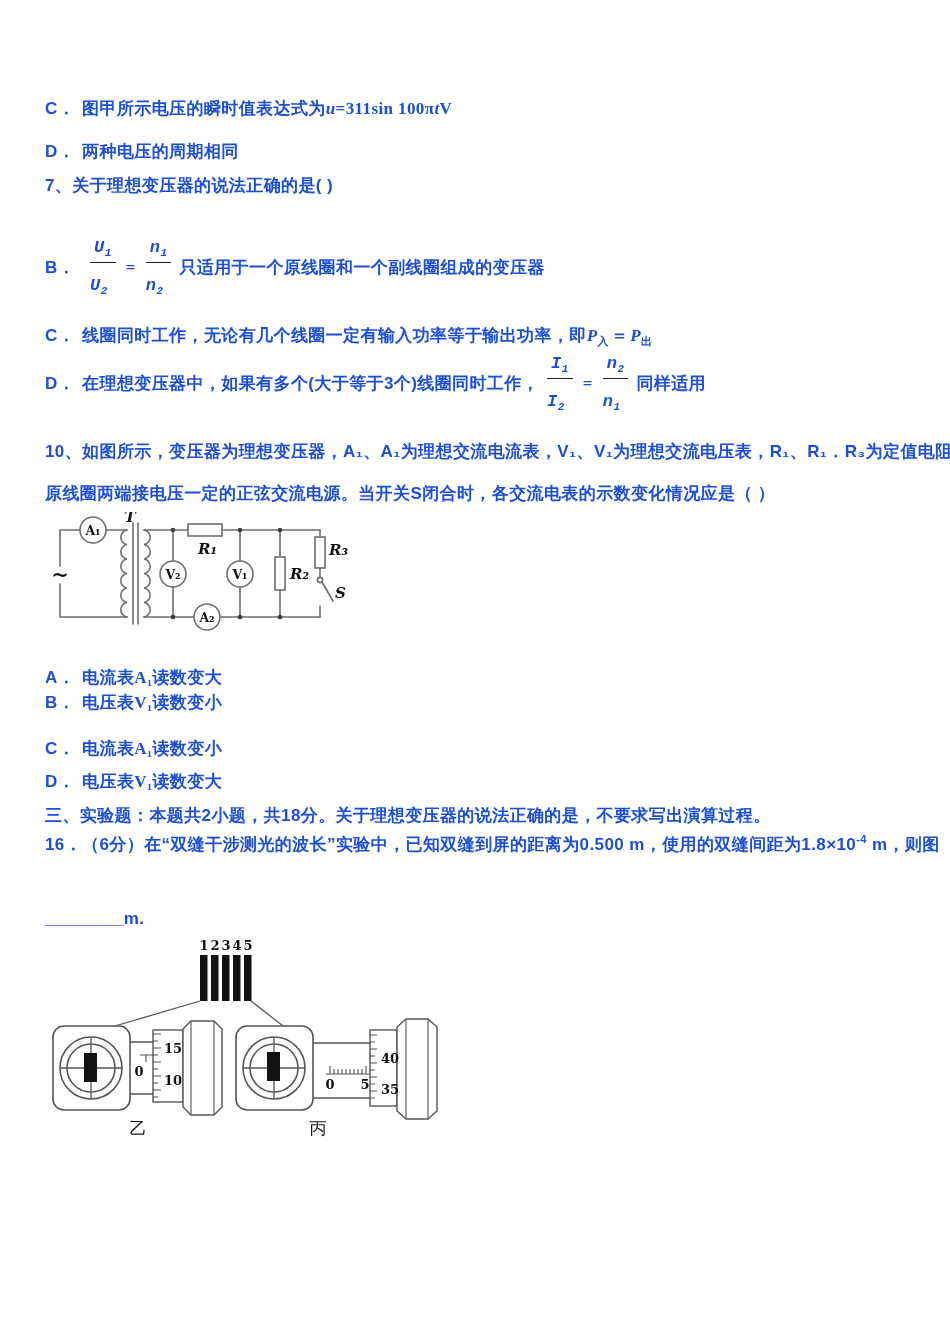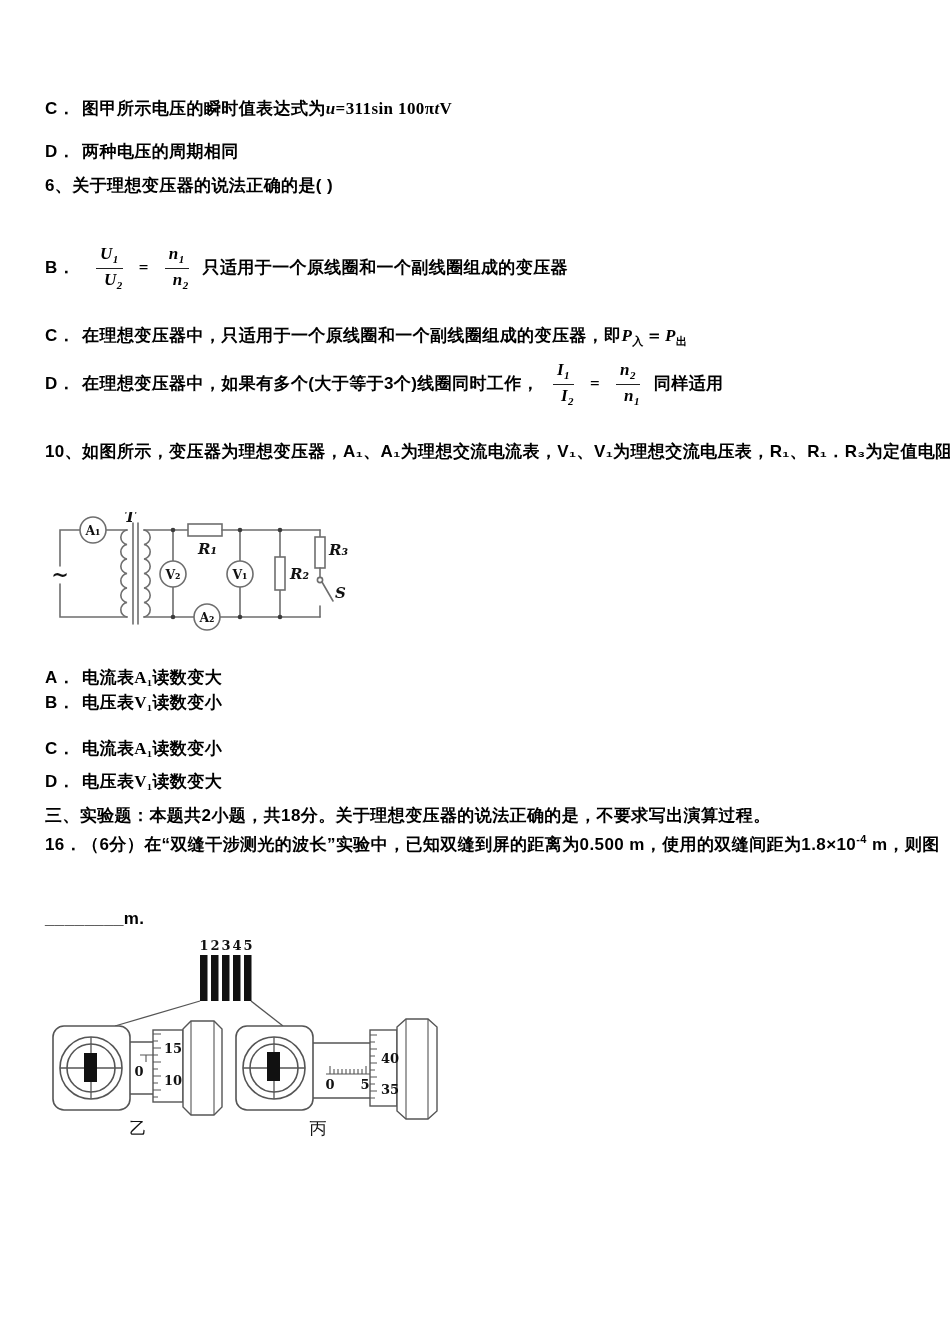--- a/index.html
+++ b/index.html
@@ -1,84 +1,87 @@
 <!DOCTYPE html>
 <html><head>
 <meta charset="utf-8">
 <style>
   html,body{margin:0;padding:0;background:#ffffff;}
   .page{position:relative;width:950px;height:1344px;background:#fff;overflow:hidden;
-        font-family:"Liberation Sans","DejaVu Sans",sans-serif;color:#000000;}
+        font-family:"Liberation Sans","DejaVu Sans",sans-serif;color:#1d4ed8;}
   .line{position:absolute;left:45px;white-space:nowrap;font-size:17px;font-weight:600;
         letter-spacing:0.4px;line-height:1.25;}
   .row{display:flex;align-items:center;}
   .opt-label{font-weight:bold;margin-right:7px;}
   .bs{font-family:"Liberation Serif","DejaVu Serif",serif;font-weight:bold;}
   .vib{font-family:"Liberation Serif","DejaVu Serif",serif;font-weight:bold;font-style:italic;}
   sub.cjk{font-size:11px;font-weight:600;vertical-align:-4px;}
   sup.exp{font-size:11px;font-weight:600;}
   
-  .frac{display:inline-flex;flex-direction:column;align-items:flex-end;vertical-align:middle;
-        font-family:Liberation Serif, serif;font-style:italic;font-weight:600;
-        font-size:17px;line-height:1.15;margin:0 14px;}
+  .frac{display:inline-flex;flex-direction:column;align-items:flex-start;vertical-align:middle;
+        font-family:Liberation Mono, monospace;font-style:italic;font-weight:600;
+        font-size:17px;line-height:1.15;margin:0 8px;}
   .fr-num{display:block;border-bottom:1.5px solid #222;padding:0 4px 1px;}
-  .fr-den{display:block;padding-top:1px;}
+  .fr-den{display:block;padding-top:13px;}
   .frac sub{font-size:11px;}
   .eq{font-family:"Liberation Serif","DejaVu Serif",serif;font-weight:600;margin:0 2px;}
   svg text{font-family:"DejaVu Serif","DejaVu Sans",serif;}
   .diag{position:absolute;}
 </style>
 </head>
 <body>
 
 <div class="page">
 
   <div class="line" style="top:98px">
     <span class="opt-label">C．</span><span>图甲所示电压的瞬时值表达式为</span><span class="vib">u</span><span class="bs">=311sin 100π</span><span class="vib">t</span><span class="bs">V</span>
   </div>
   <div class="line" style="top:141px">
     <span class="opt-label">D．</span><span>两种电压的周期相同</span>
   </div>
 
   <div class="line" style="top:175px">
-    <span>6、关于理想变压器的说法正确的是(      )</span>
+    <span>7、关于理想变压器的说法正确的是(      )</span>
   </div>
   <div class="line row" style="top:240px;height:56px">
     <span class="opt-label">B．</span>
     <span class="frac">
       <span class="fr-num"><span>U</span><sub>1</sub></span>
       <span class="fr-den"><span>U</span><sub>2</sub></span>
     </span>
     <span class="eq">=</span>
     <span class="frac">
       <span class="fr-num"><span>n</span><sub>1</sub></span>
       <span class="fr-den"><span>n</span><sub>2</sub></span>
     </span>
     <span>只适用于一个原线圈和一个副线圈组成的变压器</span>
   </div>
   <div class="line" style="top:325px">
-    <span class="opt-label">C．</span><span>在理想变压器中，只适用于一个原线圈和一个副线圈组成的变压器，即</span><span class="vib">P</span><sub class="cjk">入</sub><span class="eq">＝</span><span class="vib">P</span><sub class="cjk">出</sub>
+    <span class="opt-label">C．</span><span>线圈同时工作，无论有几个线圈一定有输入功率等于输出功率，即</span><span class="vib">P</span><sub class="cjk">入</sub><span class="eq">＝</span><span class="vib">P</span><sub class="cjk">出</sub>
   </div>
   <div class="line row" style="top:356px;height:56px">
     <span class="opt-label">D．</span>
     <span>在理想变压器中，如果有多个(大于等于3个)线圈同时工作，</span>
     <span class="frac">
       <span class="fr-num"><span>I</span><sub>1</sub></span>
       <span class="fr-den"><span>I</span><sub>2</sub></span>
     </span>
     <span class="eq">=</span>
     <span class="frac">
       <span class="fr-num"><span>n</span><sub>2</sub></span>
       <span class="fr-den"><span>n</span><sub>1</sub></span>
     </span>
     <span>同样适用</span>
   </div>
 
   <div class="line" style="top:441px">
     <span>10、如图所示，变压器为理想变压器，A₁、A₁为理想交流电流表，V₁、V₁为理想交流电压表，R₁、R₁．R₃为定值电阻，</span>
+  </div>
+  <div class="line" style="top:483px">
+    <span>原线圈两端接电压一定的正弦交流电源。当开关S闭合时，各交流电表的示数变化情况应是（  ）</span>
   </div>
 
   <svg class="diag" style="left:52px;top:512px" width="345" height="140" viewBox="0 0 345 140">
     <g stroke="#6e6e6e" stroke-width="1.6" fill="none" stroke-linecap="round">
 
       <path d="M28,18 H8 V54 M8,72 V105 H75"></path>
       <path d="M54,18 H75"></path>
       <circle cx="41" cy="18" r="13" fill="#fff"></circle>
 
       <path d="M75,18 a7,7.3 0 0 0 0,14.5 a7,7.3 0 0 0 0,14.5 a7,7.3 0 0 0 0,14.5 a7,7.3 0 0 0 0,14.5 a7,7.3 0 0 0 0,14.5 a7,7.3 0 0 0 0,14.5"></path>

